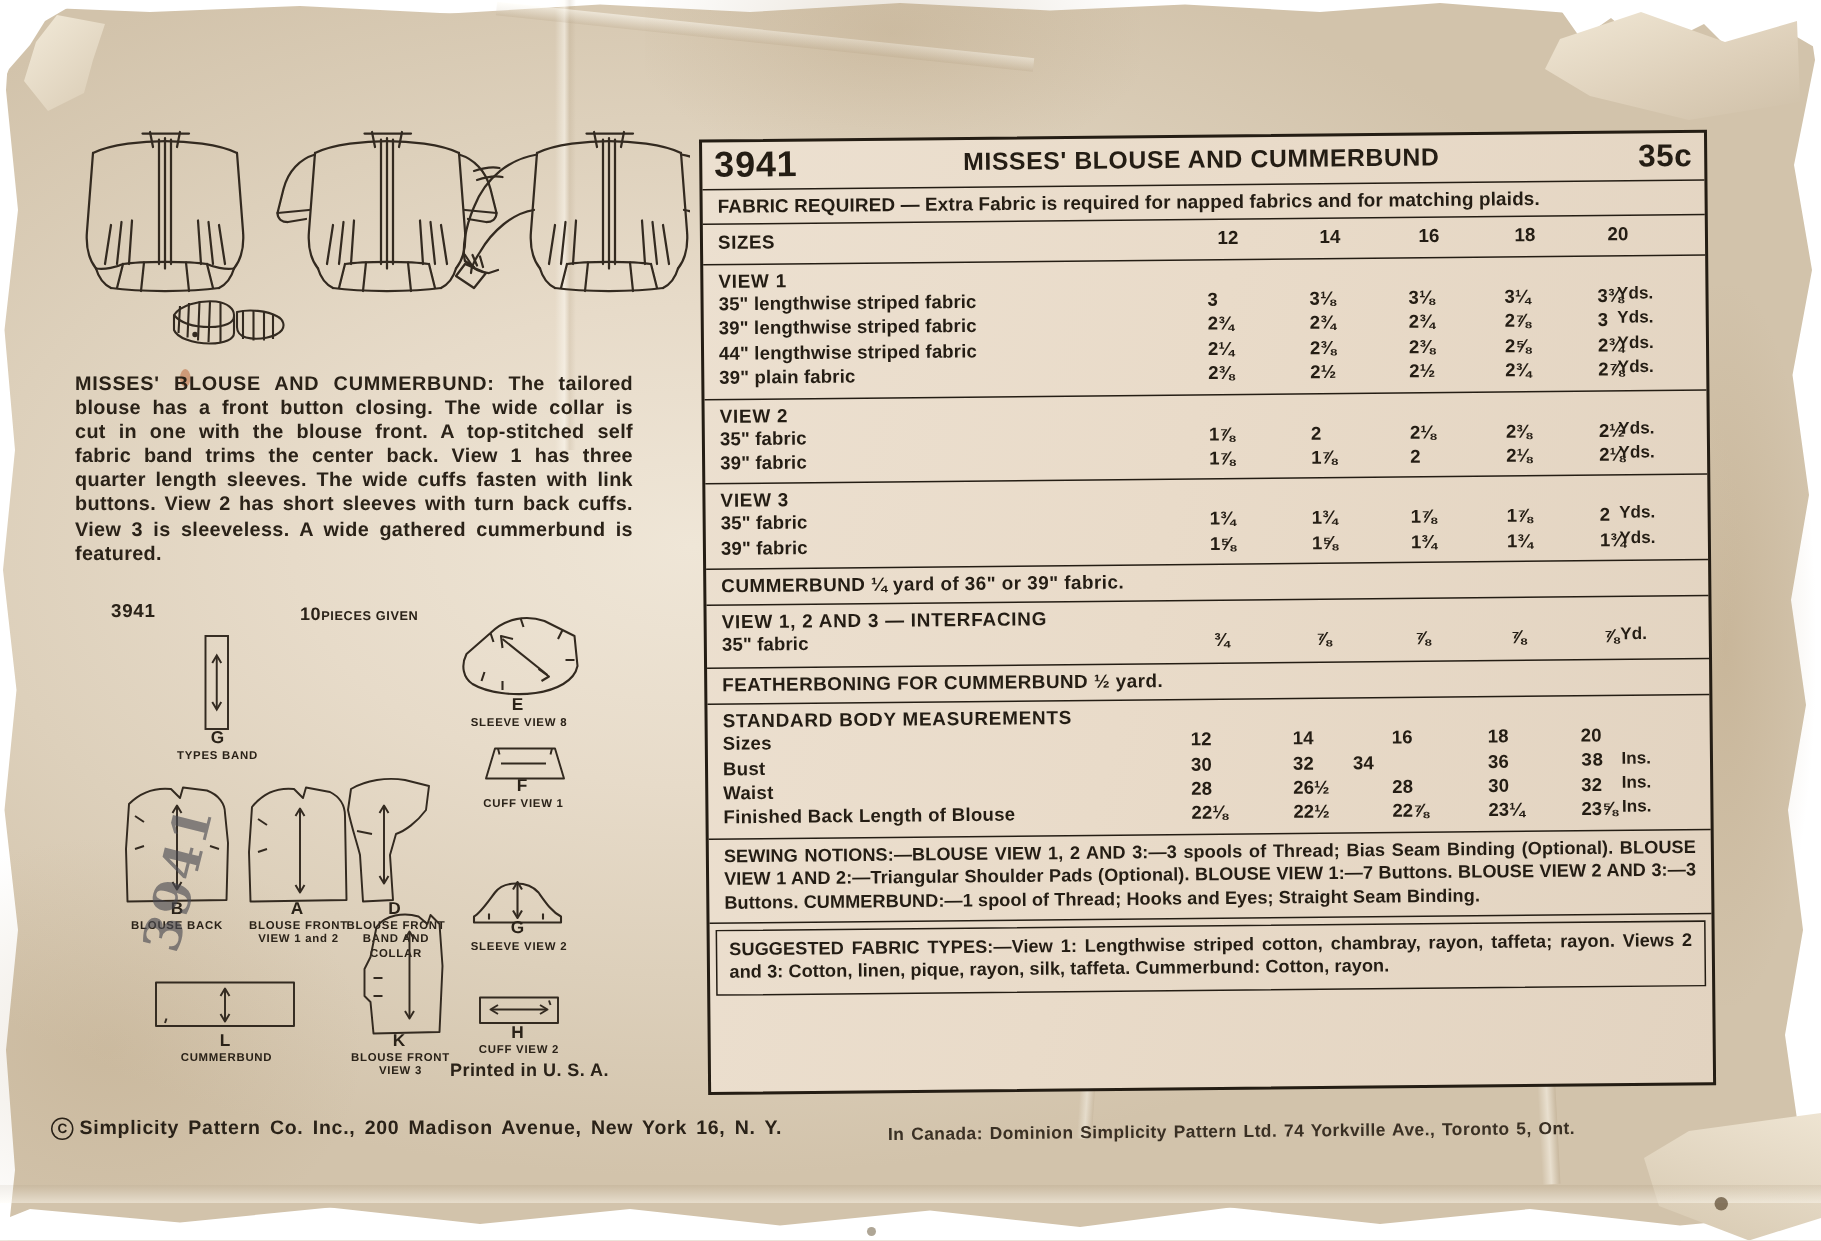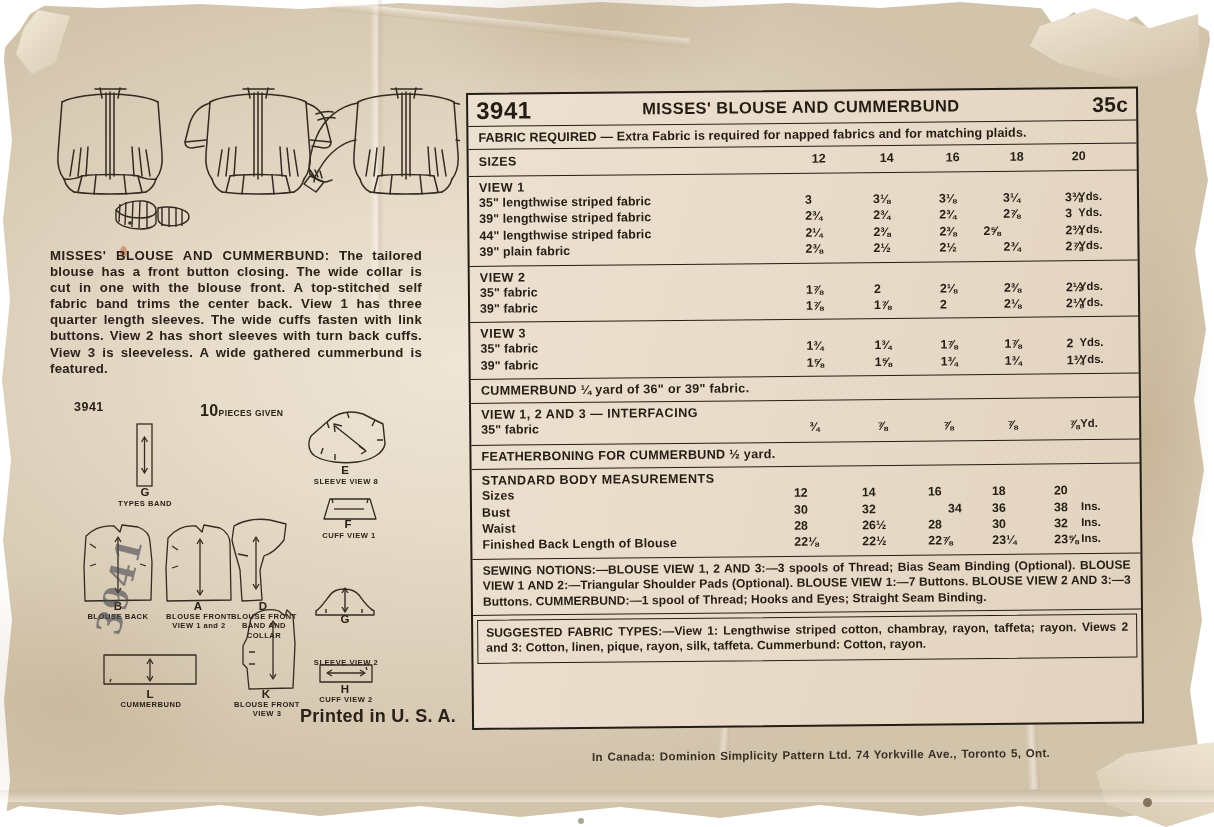--- a/index.html
+++ b/index.html
@@ -36,34 +36,34 @@
   
   #pieces{position:absolute;left:60px;top:400px;width:400px;height:330px;}
   #pieces .pnum{
     position:absolute;left:14px;top:0px;
     font-size:12.5px;font-weight:bold;color:#2a2218;letter-spacing:.5px;
   }
   #pieces .pgiven{
     position:absolute;left:140px;top:2px;
     font-size:8.5px;font-weight:bold;color:#2a2218;letter-spacing:.4px;
   }
-  #pieces .pgiven b{font-size:16px;}
+  #pieces .pgiven b{font-size:12px;}
   .piece{position:absolute;}
   .plabel{
     position:absolute;text-align:center;
     font-size:7.6px;font-weight:bold;color:#2a2218;
     letter-spacing:.5px;line-height:9.4px;white-space:nowrap;
   }
   .pletter{
     position:absolute;text-align:center;
     font-size:11.5px;font-weight:bold;color:#2a2218;
   }
   #printed{
     position:absolute;left:300px;top:706px;
-    font-size:18px;font-weight:bold;color:#2a2218;letter-spacing:.3px;
+    font-size:12px;font-weight:bold;color:#2a2218;letter-spacing:.3px;
   }
   
   #inknum{
     position:absolute;left:70px;top:566px;
     font-family:"DejaVu Serif", serif;
     font-size:34px;font-weight:bold;color:#4a4a52;opacity:.62;
     transform:rotate(-76deg);letter-spacing:1px;
   }
 
   
@@ -368,21 +368,21 @@
           <g fill="none" stroke="#332a20" stroke-width="1.4" stroke-linejoin="round">
         <path d="M4,26 C8,24 12,18 18,10 C24,2 40,2 47,10 C52,17 56,23 62,26 L62,30 L4,30 Z"></path>
         <path d="M33,4 L33,26"></path>
             <path d="M30,8 L33,3 L36,8"></path>
             <path d="M30,22 L33,27 L36,22"></path>
         <path d="M14,28 L14,24 M50,28 L50,24"></path>
           </g>
         </svg>
     </div>
     <div class="pletter" style="left:265px;top:213px;width:40px;">G</div>
-    <div class="plabel" style="left:245px;top:226px;width:82px;margin-top:32px;">SLEEVE  VIEW 2</div>
+    <div class="plabel" style="left:245px;top:226px;width:82px;">SLEEVE  VIEW 2</div>
 
     <div class="piece" style="left:258px;top:262px;">
       <svg width="56" height="22" viewBox="0 0 56 22">
           <g fill="none" stroke="#332a20" stroke-width="1.3" stroke-linejoin="round">
         <rect x="2" y="3" width="52" height="17"></rect>
         <path d="M10,11 L46,11"></path>
             <path d="M14,8 L9,11 L14,14"></path>
             <path d="M42,8 L47,11 L42,14"></path>
         <path d="M48,5 L49,8"></path>
           </g>
@@ -464,21 +464,21 @@
         <span class="fv" style="left:470px;">2¾</span>
         <span class="fv" style="left:534px;">2⅞</span>
         <span class="fv" style="left:596px;">3</span>
         <span class="unit">Yds.</span>
       </div>
       <div class="frow">
         <span class="fl">44" lengthwise striped fabric</span>
         <span class="fv" style="left:336px;">2¼</span>
         <span class="fv" style="left:404px;">2⅜</span>
         <span class="fv" style="left:470px;">2⅜</span>
-        <span class="fv" style="left:514px;">2⅝</span>
+        <span class="fv" style="left:534px;">2⅝</span>
         <span class="fv" style="left:596px;">2¾</span>
         <span class="unit">Yds.</span>
       </div>
       <div class="frow">
         <span class="fl">39" plain fabric</span>
         <span class="fv" style="left:336px;">2⅜</span>
         <span class="fv" style="left:404px;">2½</span>
         <span class="fv" style="left:470px;">2½</span>
         <span class="fv" style="left:534px;">2¾</span>
         <span class="fv" style="left:596px;">2⅞</span>
@@ -554,23 +554,23 @@
         <span class="fv" style="left:322px;">12</span>
         <span class="fv" style="left:390px;">14</span>
         <span class="fv" style="left:456px;">16</span>
         <span class="fv" style="left:520px;">18</span>
         <span class="fv" style="left:582px;">20</span>
       </div>
       <div class="frow">
         <span class="bl">Bust</span>
         <span class="fv" style="left:322px;">30</span>
         <span class="fv" style="left:390px;">32</span>
-        <span class="fv" style="left:476px;">34</span>
+        <span class="fv" style="left:430px;">34</span>
         <span class="fv" style="left:520px;">36</span>
-        <span class="fv" style="left:582px;">38</span>
+        <span class="fv" style="left:582px;font-family:Liberation Mono, monospace;">38</span>
         <span class="unit">Ins.</span>
       </div>
       <div class="frow">
         <span class="bl">Waist</span>
         <span class="fv" style="left:322px;">28</span>
         <span class="fv" style="left:390px;">26½</span>
         <span class="fv" style="left:456px;">28</span>
         <span class="fv" style="left:520px;">30</span>
         <span class="fv" style="left:582px;">32</span>
         <span class="unit">Ins.</span>
@@ -592,18 +592,19 @@
 
     <div class="row rule" style="padding-top:4px;">
       <div class="inner-box para" style="padding:5px 8px 6px 8px;">
         <span>SUGGESTED FABRIC TYPES:</span><span>—View 1: Lengthwise striped cotton, chambray, rayon, taffeta; rayon.</span>
         <span>Views 2 and 3: Cotton, linen, pique, rayon, silk, taffeta. Cummerbund: Cotton, rayon.</span>
       </div>
     </div>
 
   </div>
 
+  <div id="footL"><span class="copy">C</span><span>Simplicity Pattern Co. Inc., 200 Madison Avenue, New York 16, N. Y.</span></div>
   <div id="footR">In Canada: Dominion Simplicity Pattern Ltd. 74 Yorkville Ave., Toronto 5, Ont.</div>
 
   <div class="tear" style="left:1040px;top:0;width:80px;height:14px;
        clip-path:polygon(0 0,80px 0,80px 10px,56px 4px,30px 12px,8px 3px,0 8px);"></div>
 
 </div>
 
 </body></html>

